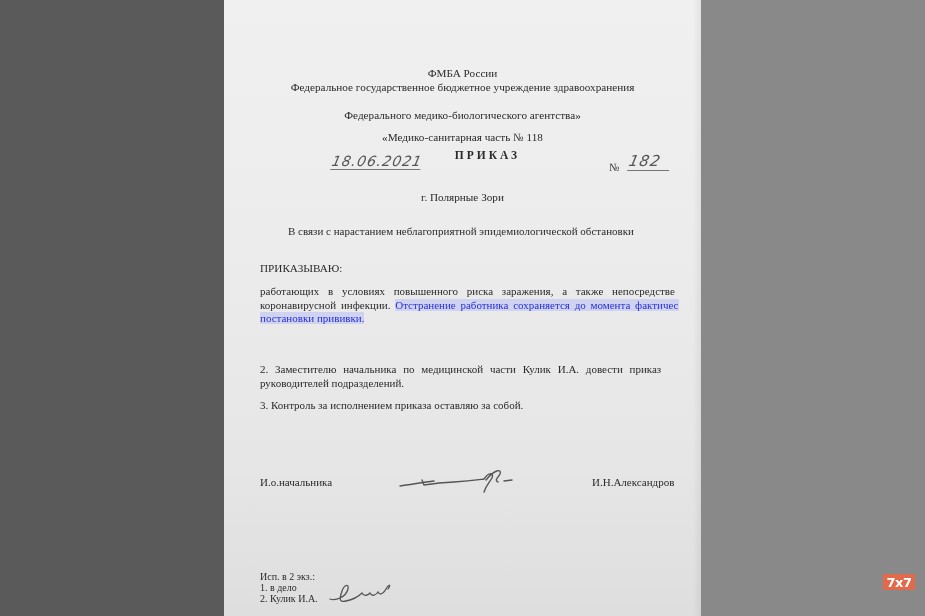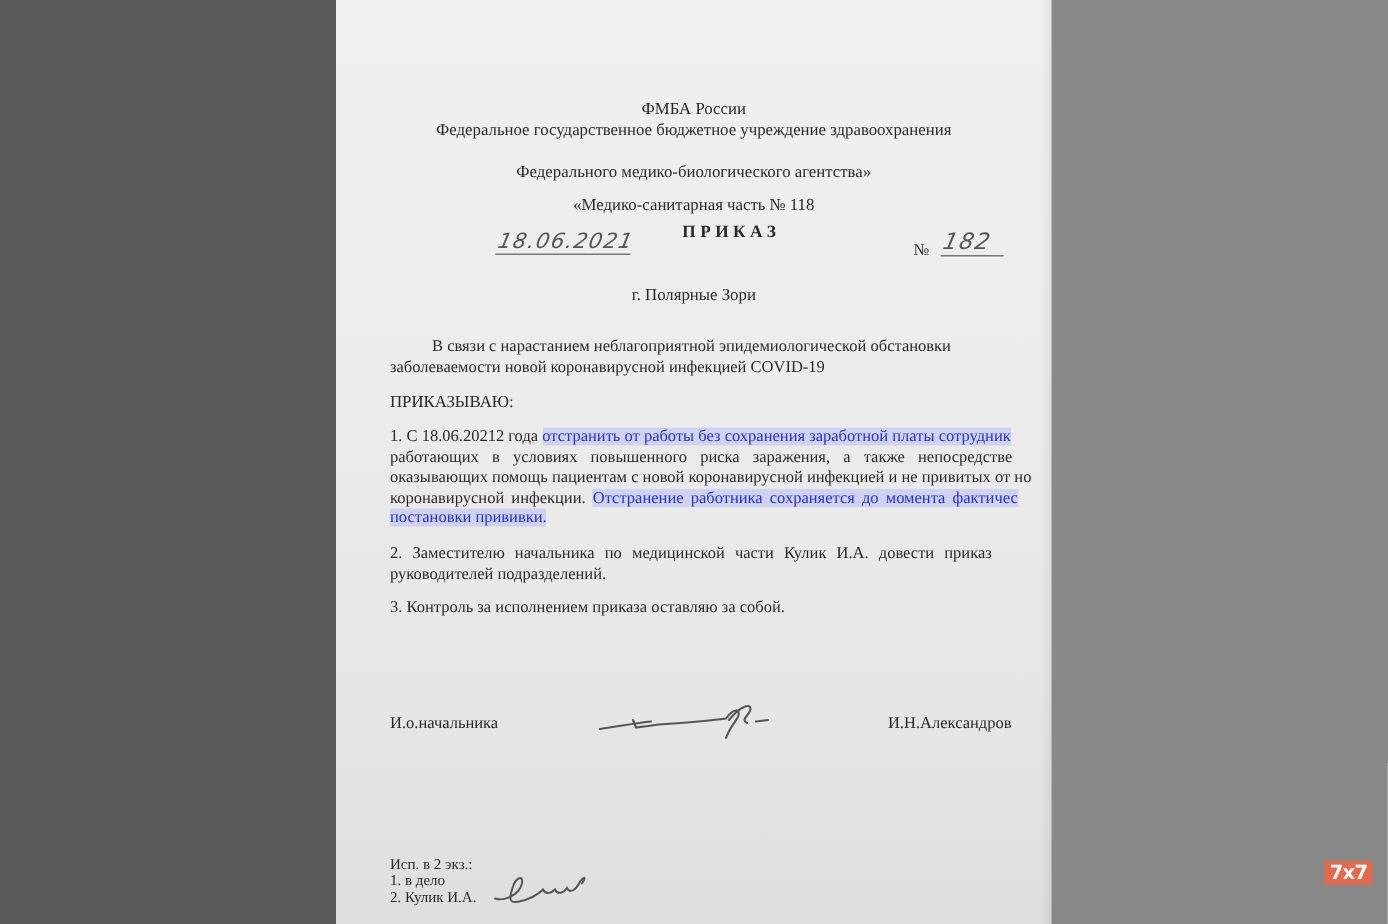--- a/index.html
+++ b/index.html
@@ -67,30 +67,25 @@
   <div class="c hdr3">«Медико-санитарная часть № 118</div>
   <div class="c hdr4">Федерального медико-биологического агентства»</div>
 
   <div class="c title">ПРИКАЗ</div>
   <div class="date">18.06.2021</div>
   <div class="num-label">№</div>
   <div class="num">182</div>
   <div class="c city">г. Полярные Зори</div>
 
   <div class="p intro1">В связи с нарастанием неблагоприятной эпидемиологической обстановки</div>
-  <div class="p intro2">заболеваемости новой коронавирусной инфекцией COVID-19</div>
 
   <div class="p order">ПРИКАЗЫВАЮ:</div>
 
   <div class="p i1" style="white-space: normal; width: 460px;">
-    <div style="white-space:nowrap;">
-      <span>1. С 18.06.20212 года </span><span class="hl">отстранить от работы без сохранения заработной платы сотрудник</span>
-    </div>
     <div style="white-space:nowrap; word-spacing: 6px;">работающих в условиях повышенного риска заражения, а также непосредстве</div>
-    <div style="white-space:nowrap;">оказывающих помощь пациентам с новой коронавирусной инфекцией и не привитых от но</div>
     <div style="white-space:nowrap; word-spacing: 2px;">
       <span>коронавирусной инфекции. </span><span class="hl">Отстранение работника сохраняется до момента фактичес</span>
     </div>
     <div style="white-space:nowrap;">
       <span class="hl">постановки прививки.</span>
     </div>
   </div>
 
   <div class="p i2" style="white-space: normal; width: 460px;">
     <div style="white-space:nowrap; word-spacing: 4px;">2. Заместителю начальника по медицинской части Кулик И.А.   довести приказ</div>

